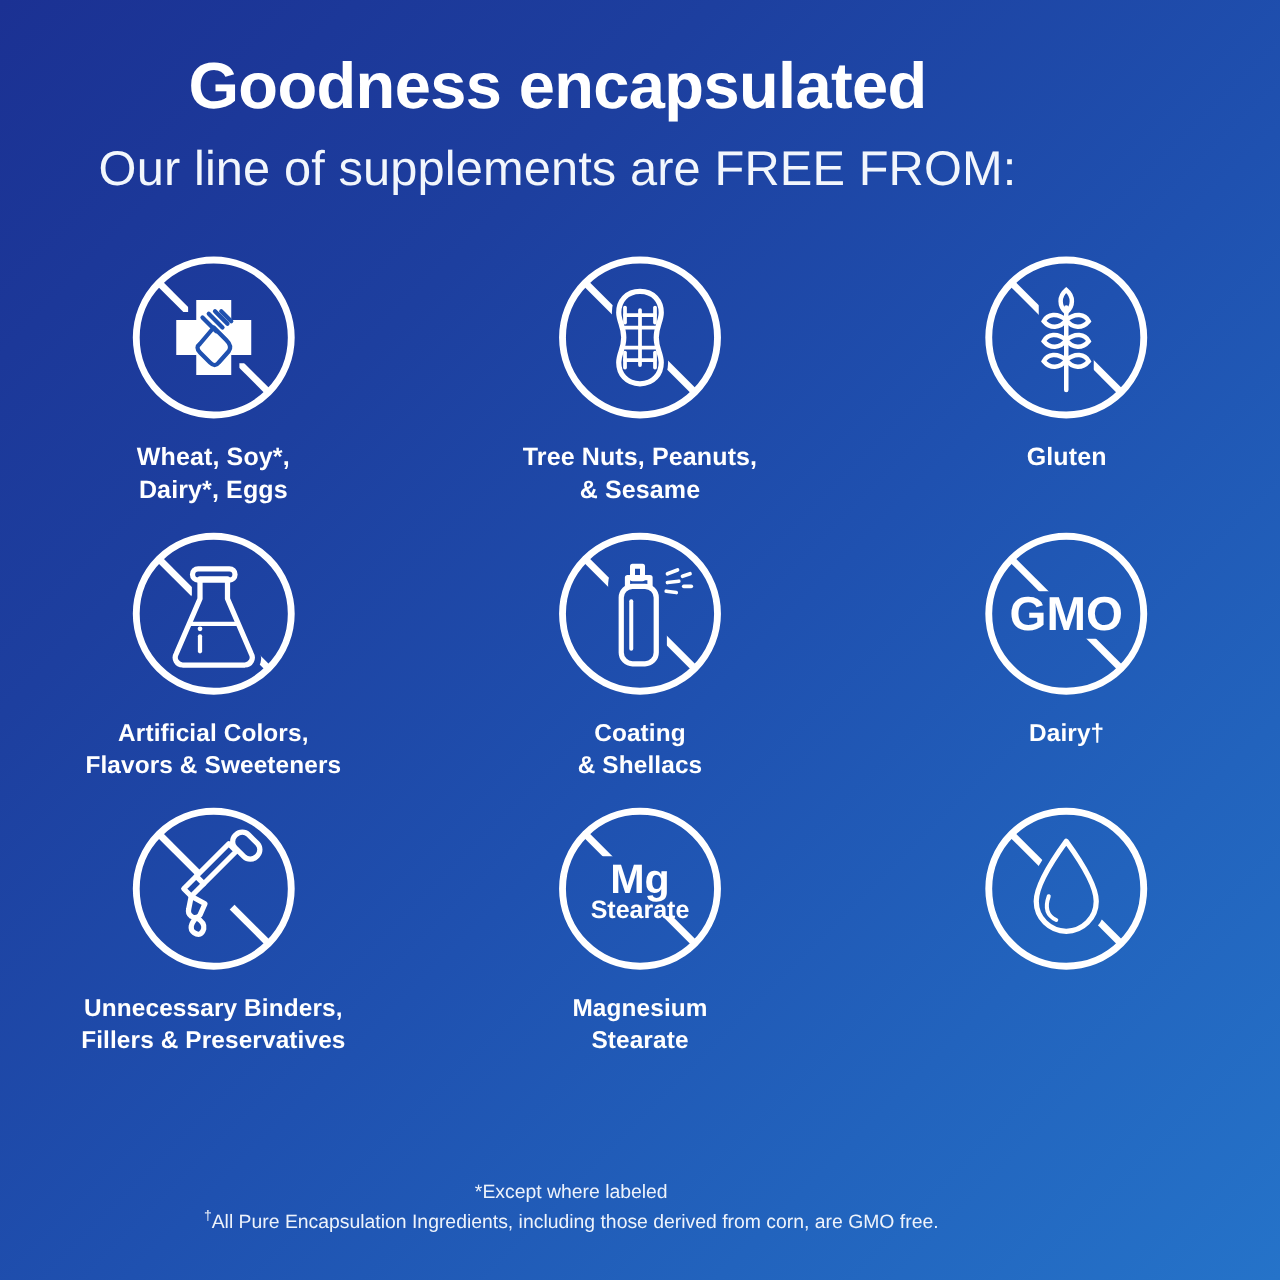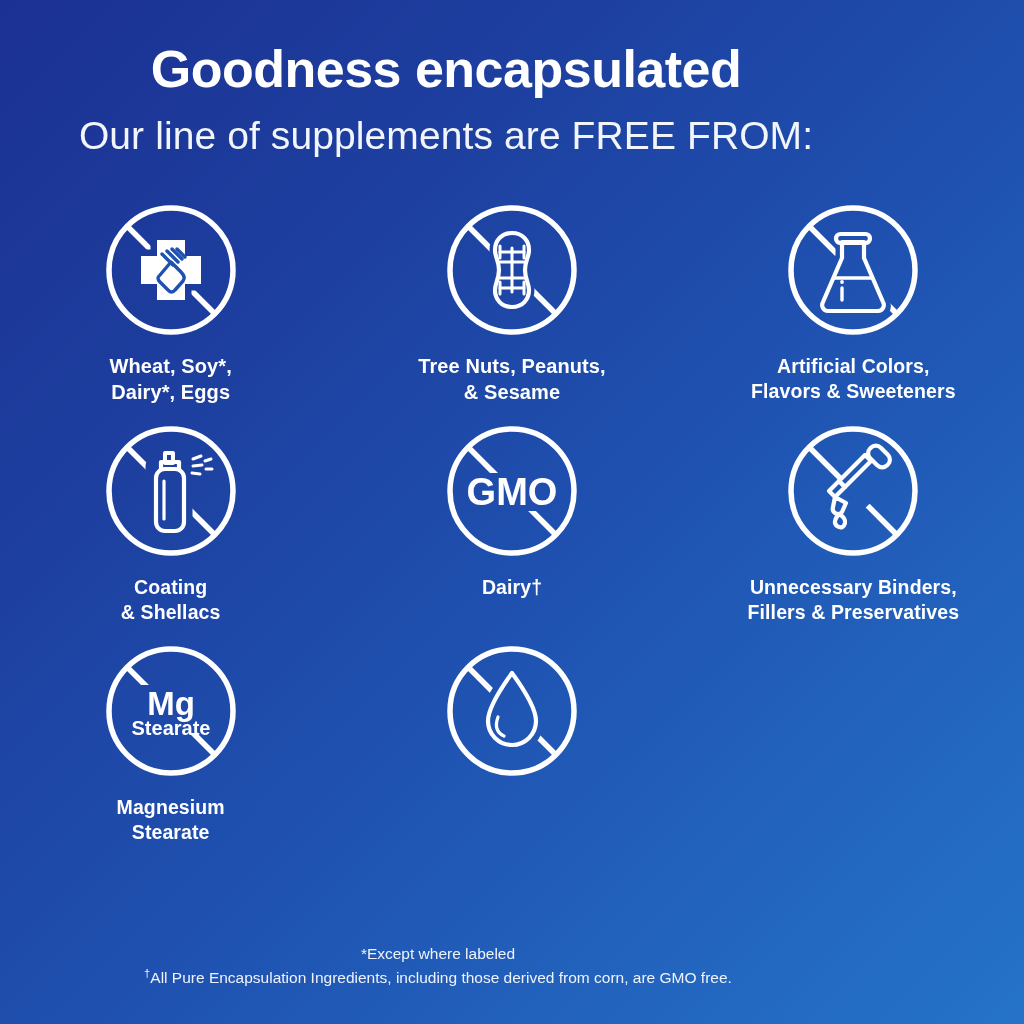--- a/index.html
+++ b/index.html
@@ -36,21 +36,21 @@
   .cell{display:flex;flex-direction:column;align-items:center;}
   .badge{width:140px;height:140px;display:block;}
   .cell-label{
     margin-top:14px;font-size:20px;font-weight:bold;line-height:1.28;
     text-align:center;color:#ffffff;white-space:pre-line;letter-spacing:0.1px;
   }
   .row2 .cell-label,.row3 .cell-label{font-size:19.5px;}
 
   
   .footnotes{
-    position:absolute;left:0;bottom:34px;width:876px;text-align:center;
+    position:absolute;left:0;bottom:34px;width:876px;text-align:center;padding-left:19px;
   }
   .fn{
     font-size:15.5px;font-weight:normal;line-height:1.55;
     color:#eef3fb;margin:0;
   }
   sup{font-size:0.72em;vertical-align:super;line-height:0;}
 </style>
 </head>
 <body>
 
@@ -106,20 +106,43 @@
           <line x1="58" y1="46" x2="58" y2="58"></line>
           <line x1="82" y1="46" x2="82" y2="58"></line>
           <line x1="58" y1="82" x2="58" y2="94"></line>
           <line x1="82" y1="82" x2="82" y2="94"></line>
         </g>
       </svg>
       <div class="cell-label">Tree Nuts, Peanuts,
 &amp; Sesame</div>
     </div>
 
+    <div class="cell row1">
+      <svg class="badge" viewBox="0 0 140 140">
+        <defs>
+            <mask id="m3">
+              <rect width="140" height="140" fill="#fff"></rect>
+          <rect x="48" y="28" width="44" height="84" fill="#000"></rect>
+        </mask>
+          </defs>
+        <line x1="26" y1="26" x2="114" y2="114" stroke="#fff" stroke-width="5.5" mask="url(#m3)"></line>
+        <circle cx="70" cy="70" r="62" fill="none" stroke="#fff" stroke-width="5.5"></circle>
+        <g fill="none" stroke="#fff" stroke-width="3.6" stroke-linecap="round">
+          <line x1="70" y1="46" x2="70" y2="112"></line>
+          <path d="M70 32c6 5 6 13 0 18-6-5-6-13 0-18z"></path>
+          <path d="M70 56c-7-6-15-5-18 1 5 6 13 6 18-1z"></path>
+          <path d="M70 56c7-6 15-5 18 1-5 6-13 6-18-1z"></path>
+          <path d="M70 72c-7-6-15-5-18 1 5 6 13 6 18-1z"></path>
+          <path d="M70 72c7-6 15-5 18 1-5 6-13 6-18-1z"></path>
+          <path d="M70 88c-7-6-15-5-18 1 5 6 13 6 18-1z"></path>
+          <path d="M70 88c7-6 15-5 18 1-5 6-13 6-18-1z"></path>
+        </g>
+      </svg>
+      <div class="cell-label">Gluten</div>
+    </div>
 
     <div class="cell row2">
       <svg class="badge" viewBox="0 0 140 140">
         <defs>
             <mask id="m4">
               <rect width="140" height="140" fill="#fff"></rect>
           <path d="M58 36h24v20l20 48a6 6 0 0 1-6 8H44a6 6 0 0 1-6-8l20-48z" fill="#000" stroke="#000" stroke-width="11"></path>
         </mask>
           </defs>
         <line x1="26" y1="26" x2="114" y2="114" stroke="#fff" stroke-width="5.5" mask="url(#m4)"></line>

